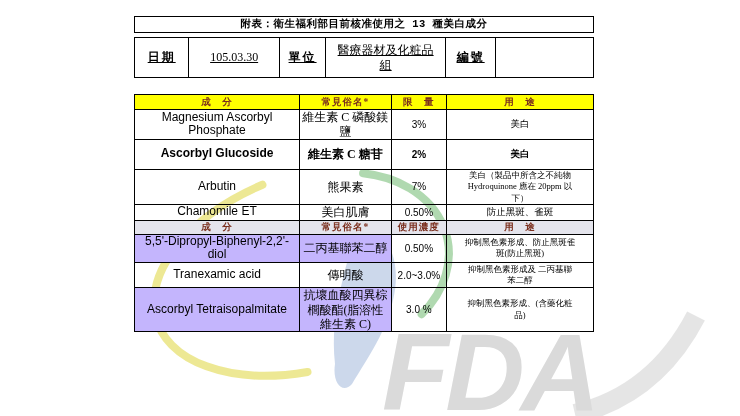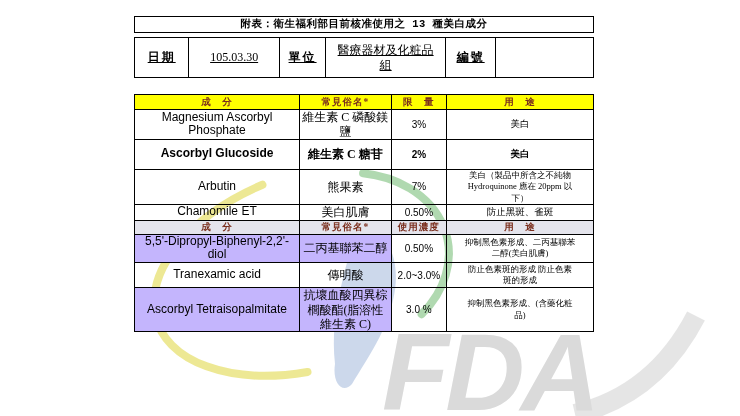--- a/index.html
+++ b/index.html
@@ -121,27 +121,27 @@
         <tr class="subheader" style="height: 12px;">
           <td>成　分</td>
           <td>常見俗名*</td>
           <td>使用濃度</td>
           <td>用　途</td>
         </tr>
         <tr style="height: 26px;">
           <td class="c-en hl">5,5'-Dipropyl-Biphenyl-2,2'-diol</td>
           <td class="c-zh hl">二丙基聯苯二醇</td>
           <td class="c-limit">0.50%</td>
-          <td class="c-use long">抑制黑色素形成、二丙基聯苯二醇(美白肌膚)</td>
+          <td class="c-use long">抑制黑色素形成、防止黑斑雀斑(防止黑斑)</td>
         </tr>
         <tr style="height: 25px;">
           <td class="c-en">Tranexamic acid</td>
           <td class="c-zh">傳明酸</td>
           <td class="c-limit">2.0~3.0%</td>
-          <td class="c-use long">防止色素斑的形成 防止色素斑的形成</td>
+          <td class="c-use long">抑制黑色素形成及 二丙基聯苯二醇</td>
         </tr>
         <tr style="height: 32px;">
           <td class="c-en hl">Ascorbyl Tetraisopalmitate</td>
           <td class="c-zh hl">抗壞血酸四異棕櫚酸酯(脂溶性維生素 C)</td>
           <td class="c-limit">3.0 %</td>
           <td class="c-use long">抑制黑色素形成、(含藥化粧品)</td>
         </tr>
       </tbody>
   </table>
 

